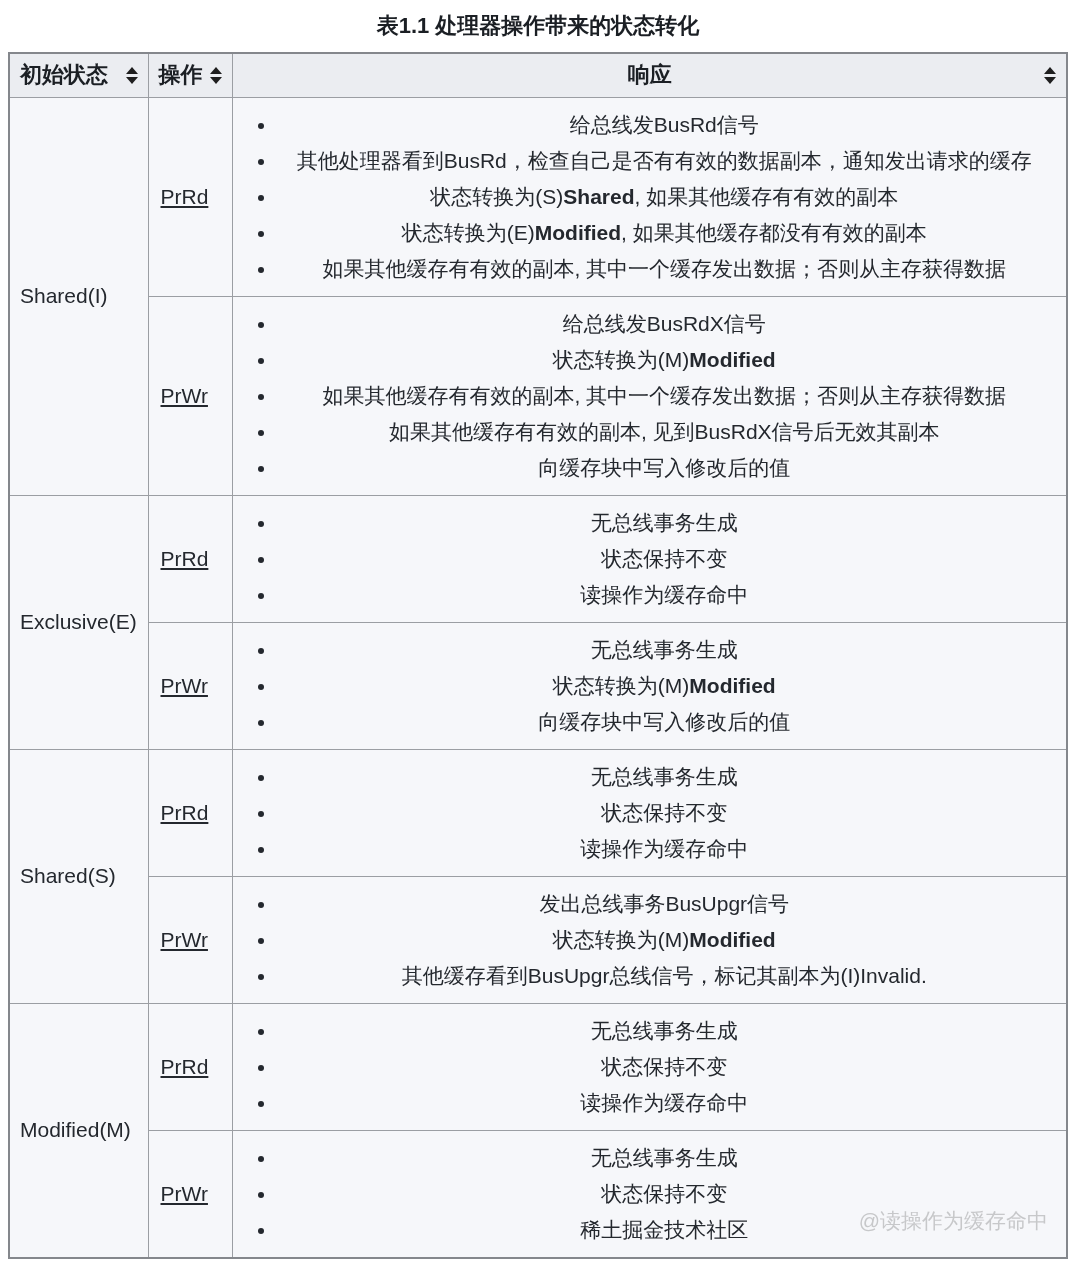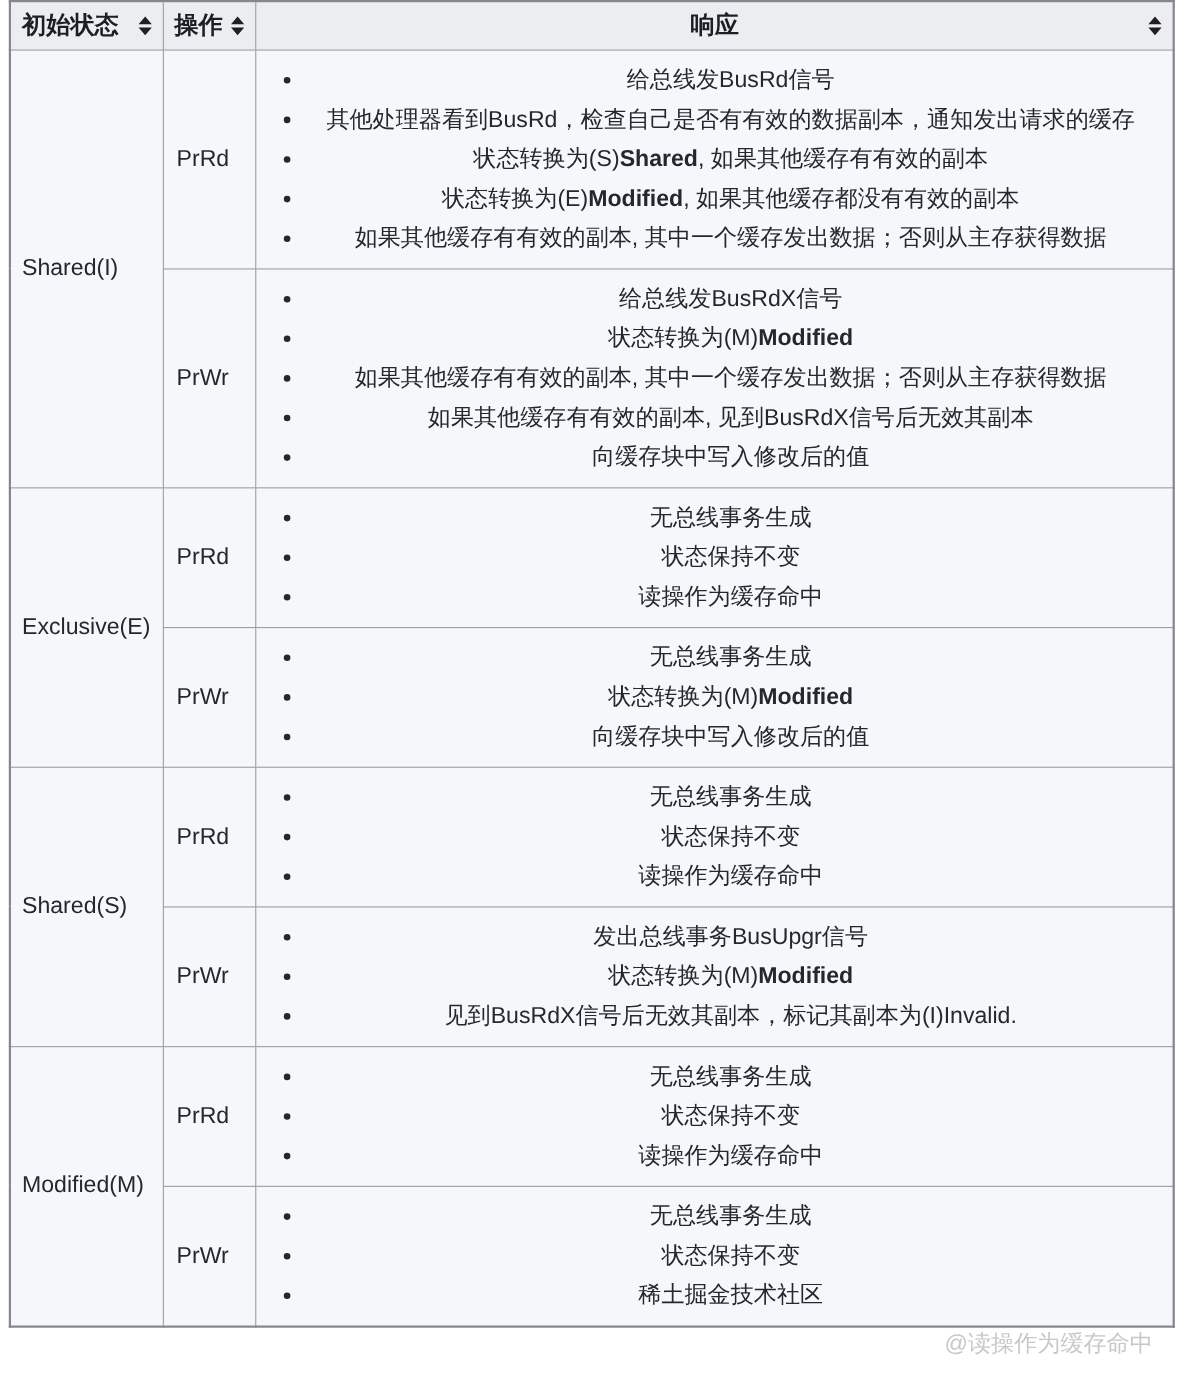--- a/index.html
+++ b/index.html
@@ -84,20 +84,21 @@
     vertical-align: middle;
     text-align: left;
     padding: 0 4px 0 10px;
     font-size: 21px;
   }
   td.op-cell {
     vertical-align: middle;
     text-align: left;
     padding: 0 4px 0 12px;
     font-size: 21px;
+    text-decoration: underline;
   }
   td.resp-cell { vertical-align: middle; padding: 0; }
   td.resp-cell ul {
     margin: 0;
     padding: 9px 14px 9px 44px;
     list-style: disc;
   }
   td.resp-cell li {
     font-size: 21px;
     line-height: 36px;
@@ -112,20 +113,21 @@
     right: 28px;
     font-size: 21px;
     color: var(--watermark);
   }
 </style>
 </head>
 <body>
 
 <div class="page">
 
+  <div class="table-title">表1.1 处理器操作带来的状态转化</div>
 
   <table class="state-table">
     <colgroup>
       <col class="c1">
         <col class="c2">
         <col class="c3">
     </colgroup>
     <thead>
       <tr>
         <th>
@@ -215,21 +217,21 @@
               <li><span>读操作为缓存命中</span></li>
             </ul>
           </td>
         </tr>
         <tr>
           <td class="op-cell">PrWr</td>
           <td class="resp-cell">
             <ul>
               <li><span>发出总线事务BusUpgr信号</span></li>
               <li><span>状态转换为(M)</span><span class="bold">Modified</span></li>
-              <li><span>见到BusRdX信号后无效其副本，标记其副本为(I)Invalid.</span></li>
+              <li><span>其他缓存看到BusUpgr总线信号，标记其副本为(I)Invalid.</span></li>
             </ul>
           </td>
         </tr>
         <tr>
           <td class="state-cell" rowspan="2">Modified(M)</td>
           <td class="op-cell">PrRd</td>
           <td class="resp-cell">
             <ul>
               <li><span>无总线事务生成</span></li>
               <li><span>状态保持不变</span></li>

